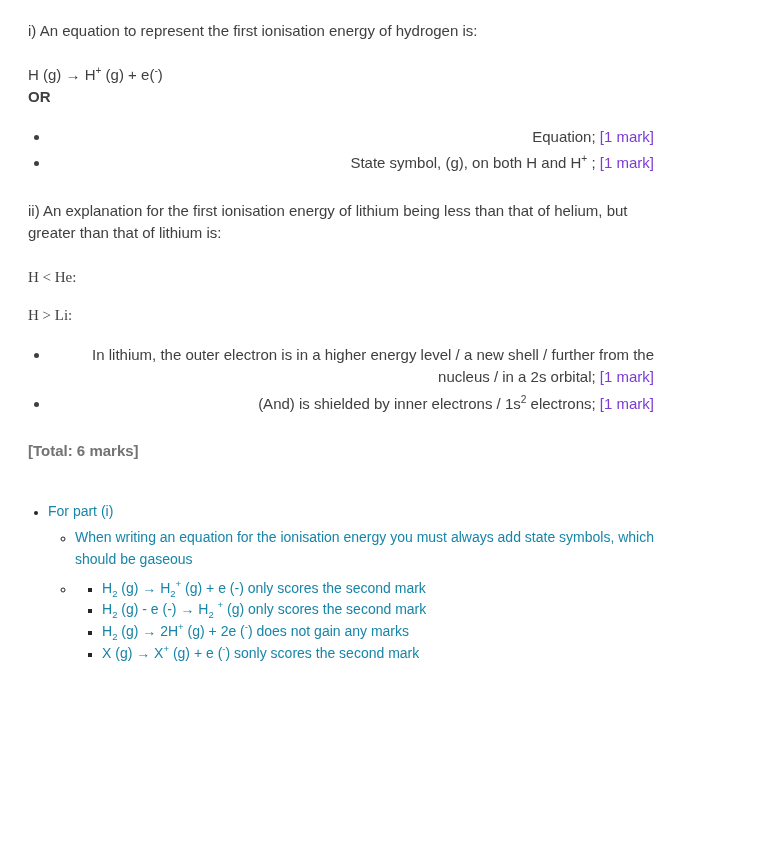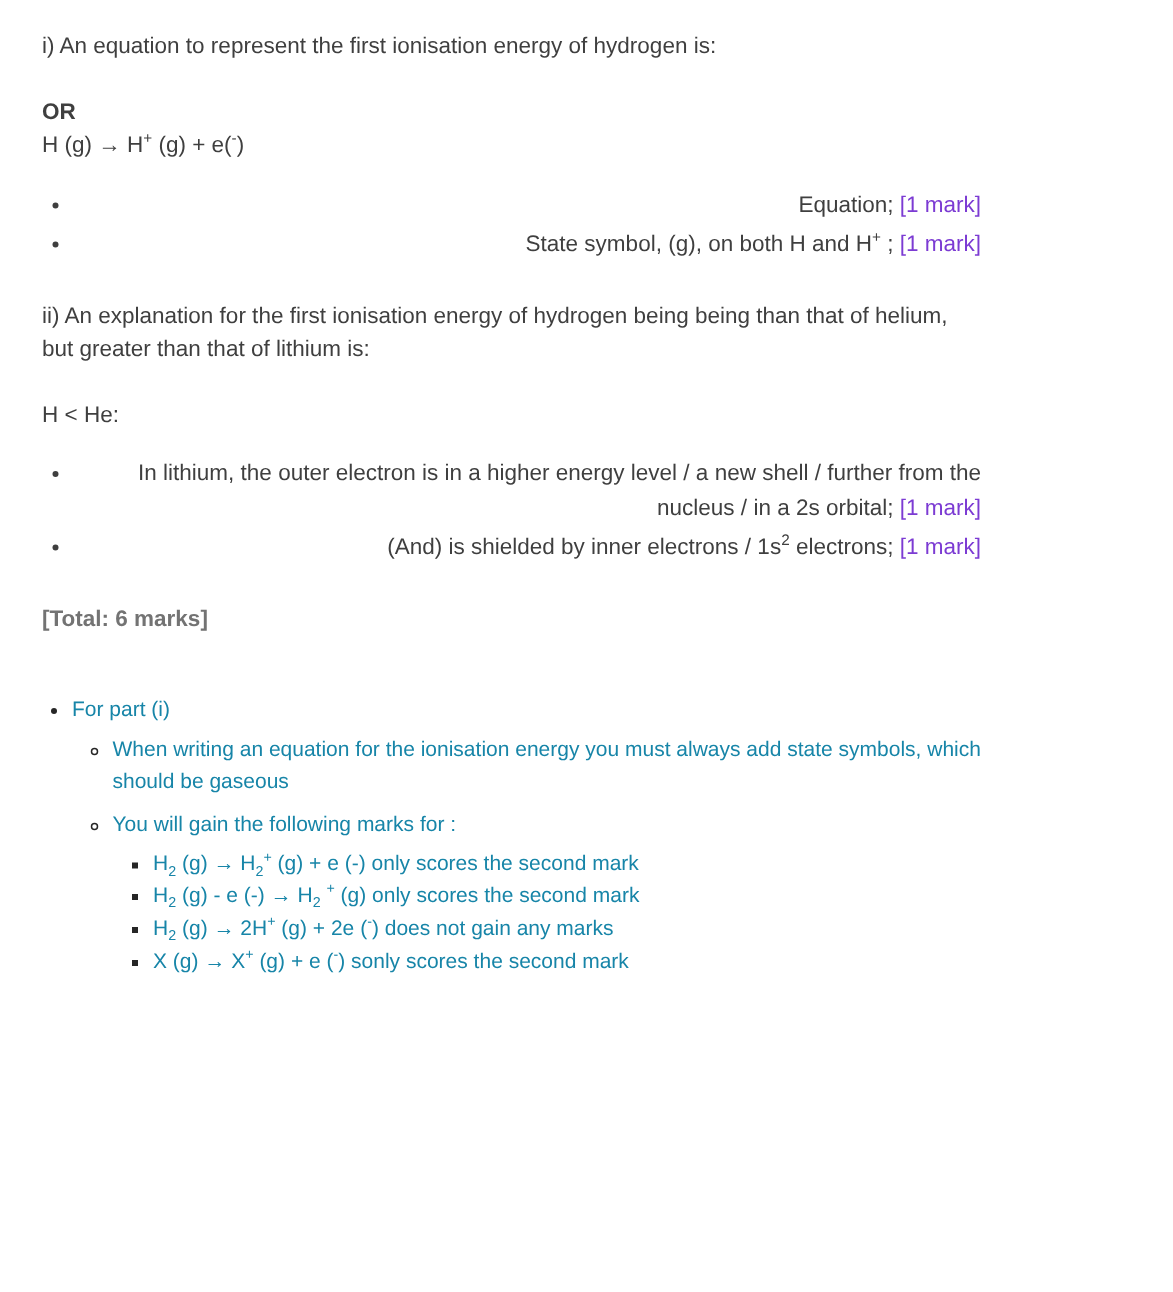--- a/index.html
+++ b/index.html
@@ -15,21 +15,21 @@
   sup, sub { line-height: 0; font-size: 0.68em; }
   sup { vertical-align: super; }
   sub { vertical-align: sub; }
 
   
   .markscheme { font-size: 15px; line-height: 1.5; }
   .markscheme p { margin: 0; }
   .intro { margin: 0 0 21px 0 !important; }
   .eq { margin: 0; line-height: 1.5; }
   .or { font-weight: bold; }
-  .compare { margin: 0 0 16px 0 !important; }
+  .compare { margin: 0 0 16px 0 !important; font-family: Liberation Serif, serif; }
   .ms-list {
     list-style: disc;
     margin: 17px 0 25px 0;
     padding-left: 22px;
     text-align: right;
   }
   .ms-list li { margin: 4px 0; }
   .ms-list li::marker { color: #3f3f3f; }
   .eq-block { margin: 0 0 17px 0; }
   .mark { color: #7c3bd3; }
@@ -66,38 +66,39 @@
 </head>
 <body>
 
 <div class="page">
 
   <section class="markscheme">
 
     <p class="intro">i) An equation to represent the first ionisation energy of hydrogen is:</p>
 
     <div class="eq-block">
+      <p class="eq">H (g) → H<sup>+</sup> (g) + e(<sup>-</sup>)</p>
       <p class="eq or">OR</p>
-      <p class="eq">H (g) → H<sup>+</sup> (g) + e(<sup>-</sup>)</p>
     </div>
 
     <ul class="ms-list">
       <li>
         <span>Equation; </span><span class="mark">[1 mark]</span>
       </li>
       <li>
         <span>State symbol, (g), on both H and H<sup>+</sup> ; </span><span class="mark">[1 mark]</span>
       </li>
     </ul>
 
-    <p class="intro">ii) An explanation for the first ionisation energy of hydrogen being being than that of helium, but greater than that of lithium is:</p>
+    <p class="intro">ii) An explanation for the first ionisation energy of lithium being less than that of helium, but greater than that of lithium is:</p>
 
     <p class="compare">H &lt; He:</p>
 
 
+    <p class="compare">H &gt; Li:</p>
 
     <ul class="ms-list">
       <li>
         <span>In lithium, the outer electron is in a higher energy level / a new shell / further from the nucleus / in a 2s orbital; </span><span class="mark">[1 mark]</span>
       </li>
       <li>
         <span>(And) is shielded by inner electrons / 1s<sup>2</sup> electrons; </span><span class="mark">[1 mark]</span>
       </li>
     </ul>
 
@@ -108,21 +109,20 @@
   <section class="tips-section">
     <ul class="tips">
 
       <li>
         <span>For part (i)</span>
         <ul class="lvl2">
           <li>
             <span>When writing an equation for the ionisation energy you must always add state symbols, which should be gaseous</span>
           </li>
           <li>
-            <span>You will gain the following marks for :</span>
             <ul class="lvl3">
               <li>
                 <span>H<sub>2</sub> (g) → H<sub>2</sub><sup>+</sup> (g) + e (-) only scores the second mark</span>
               </li>
               <li>
                 <span>H<sub>2</sub> (g) - e (-) → H<sub>2</sub> <sup>+</sup> (g) only scores the second mark</span>
               </li>
               <li>
                 <span>H<sub>2</sub> (g) → 2H<sup>+</sup> (g) + 2e (<sup>-</sup>) does not gain any marks</span>
               </li>

